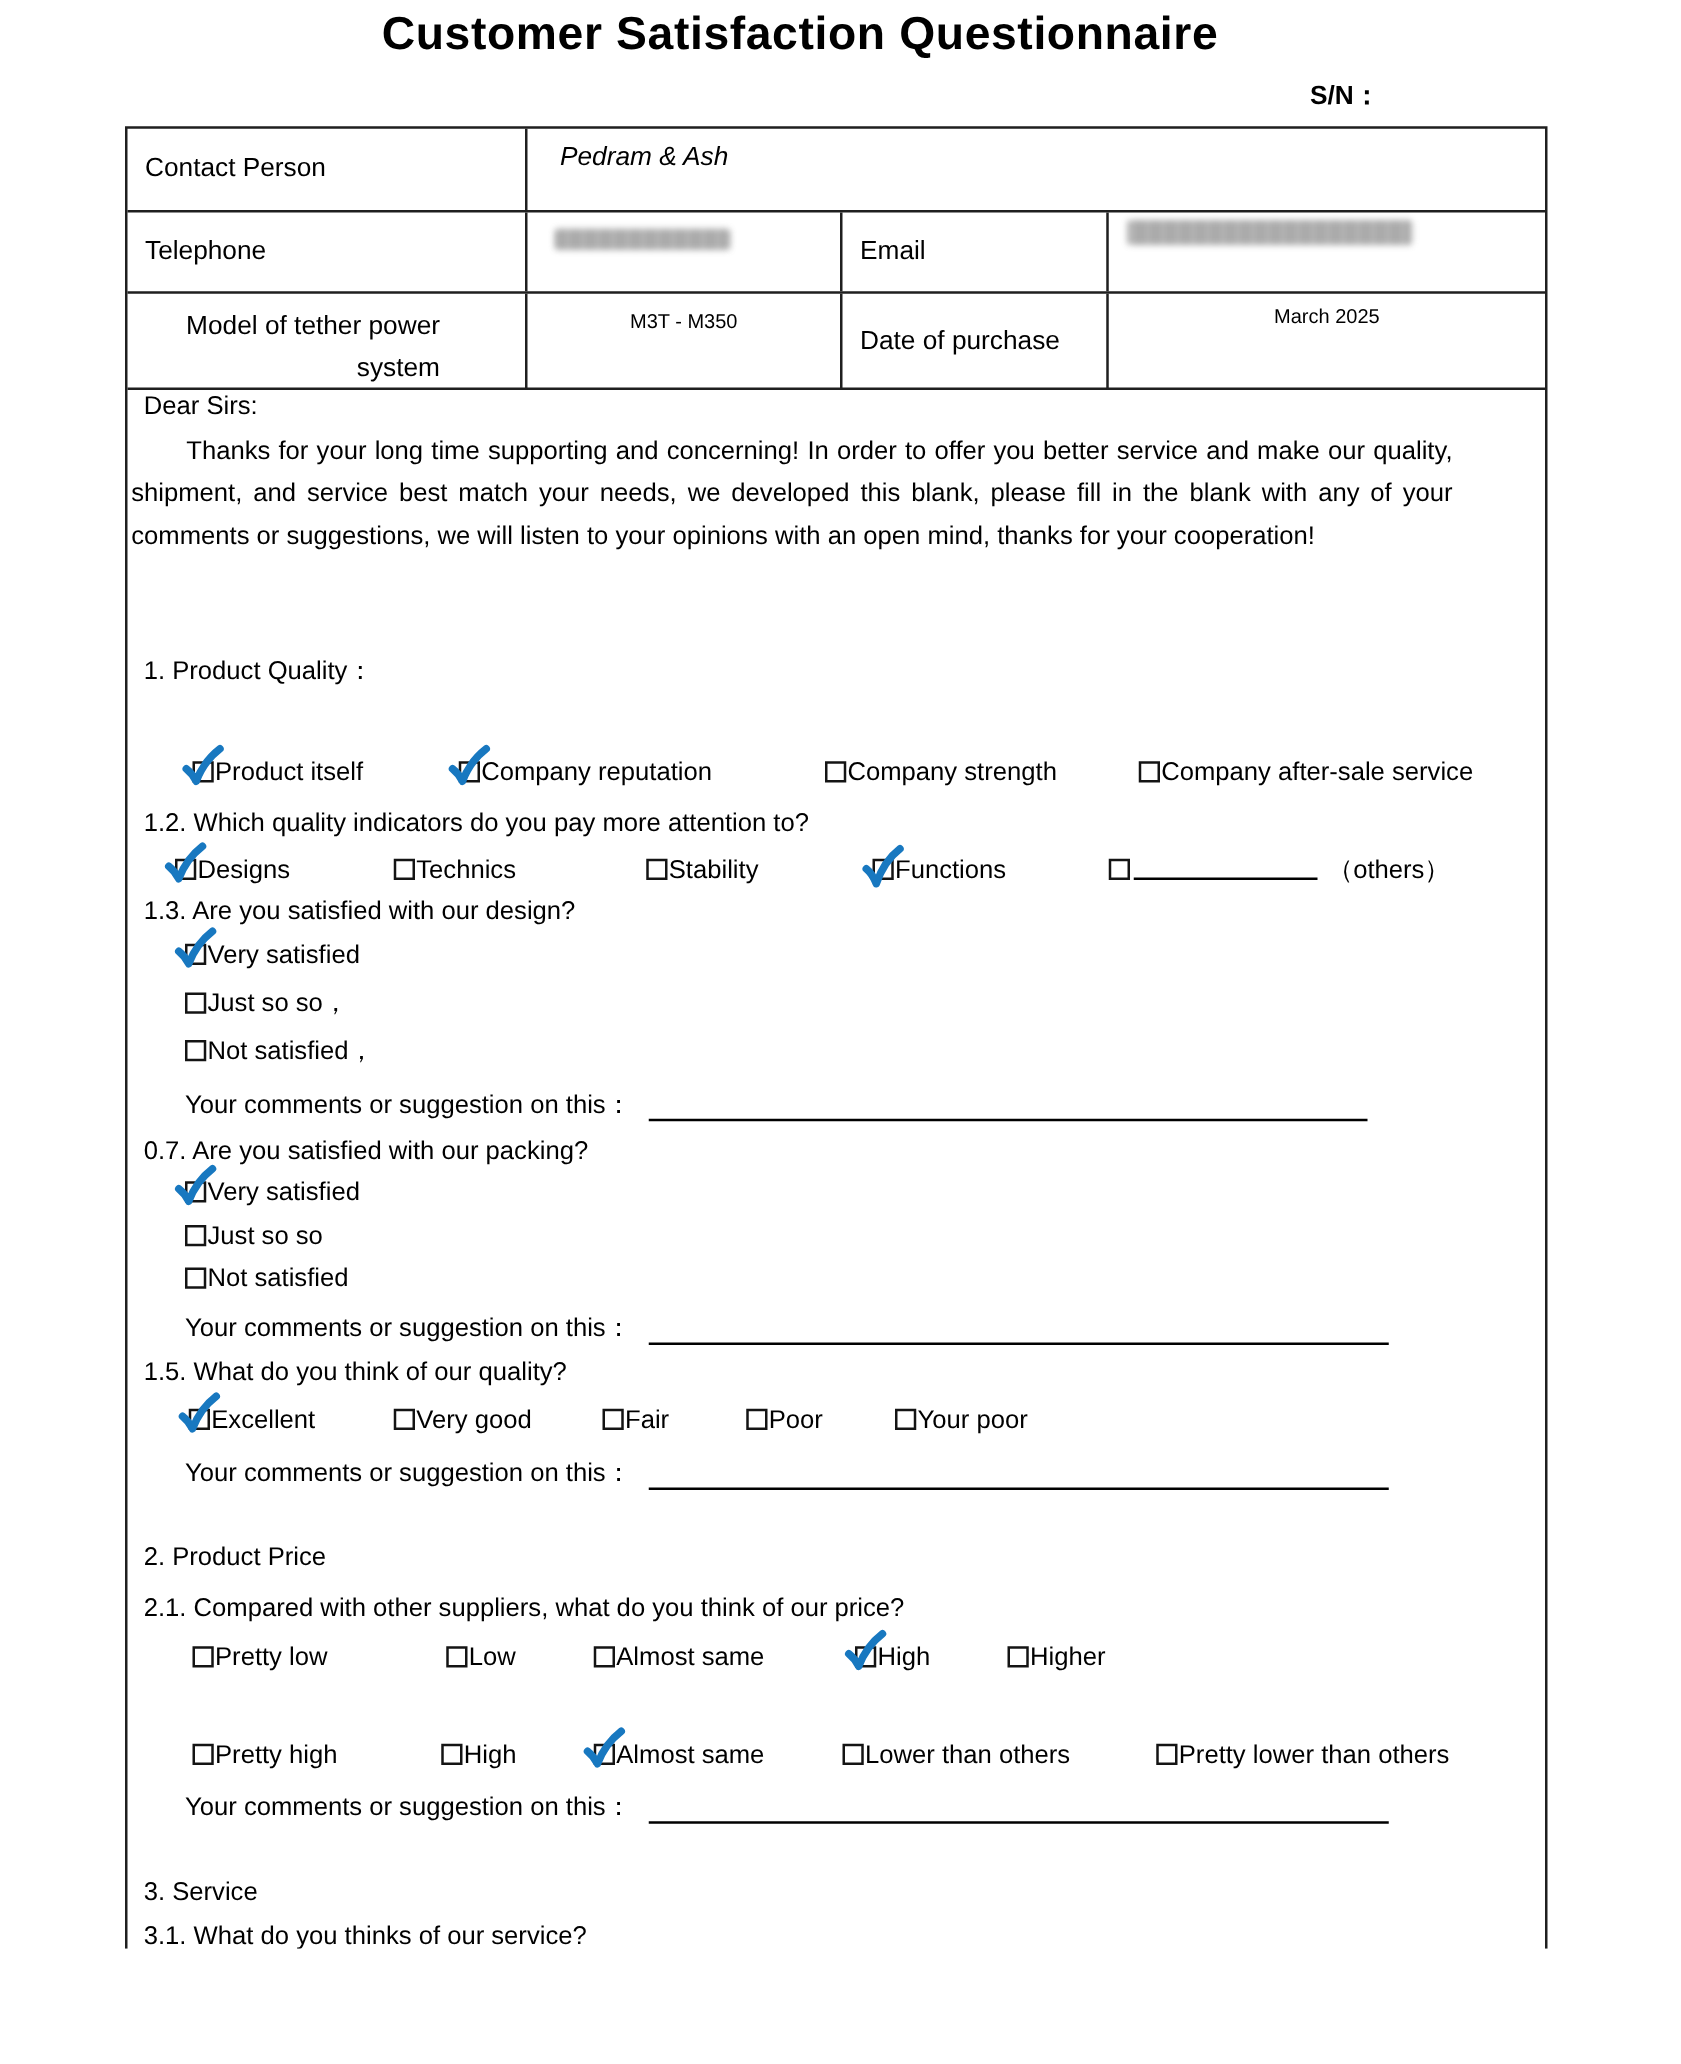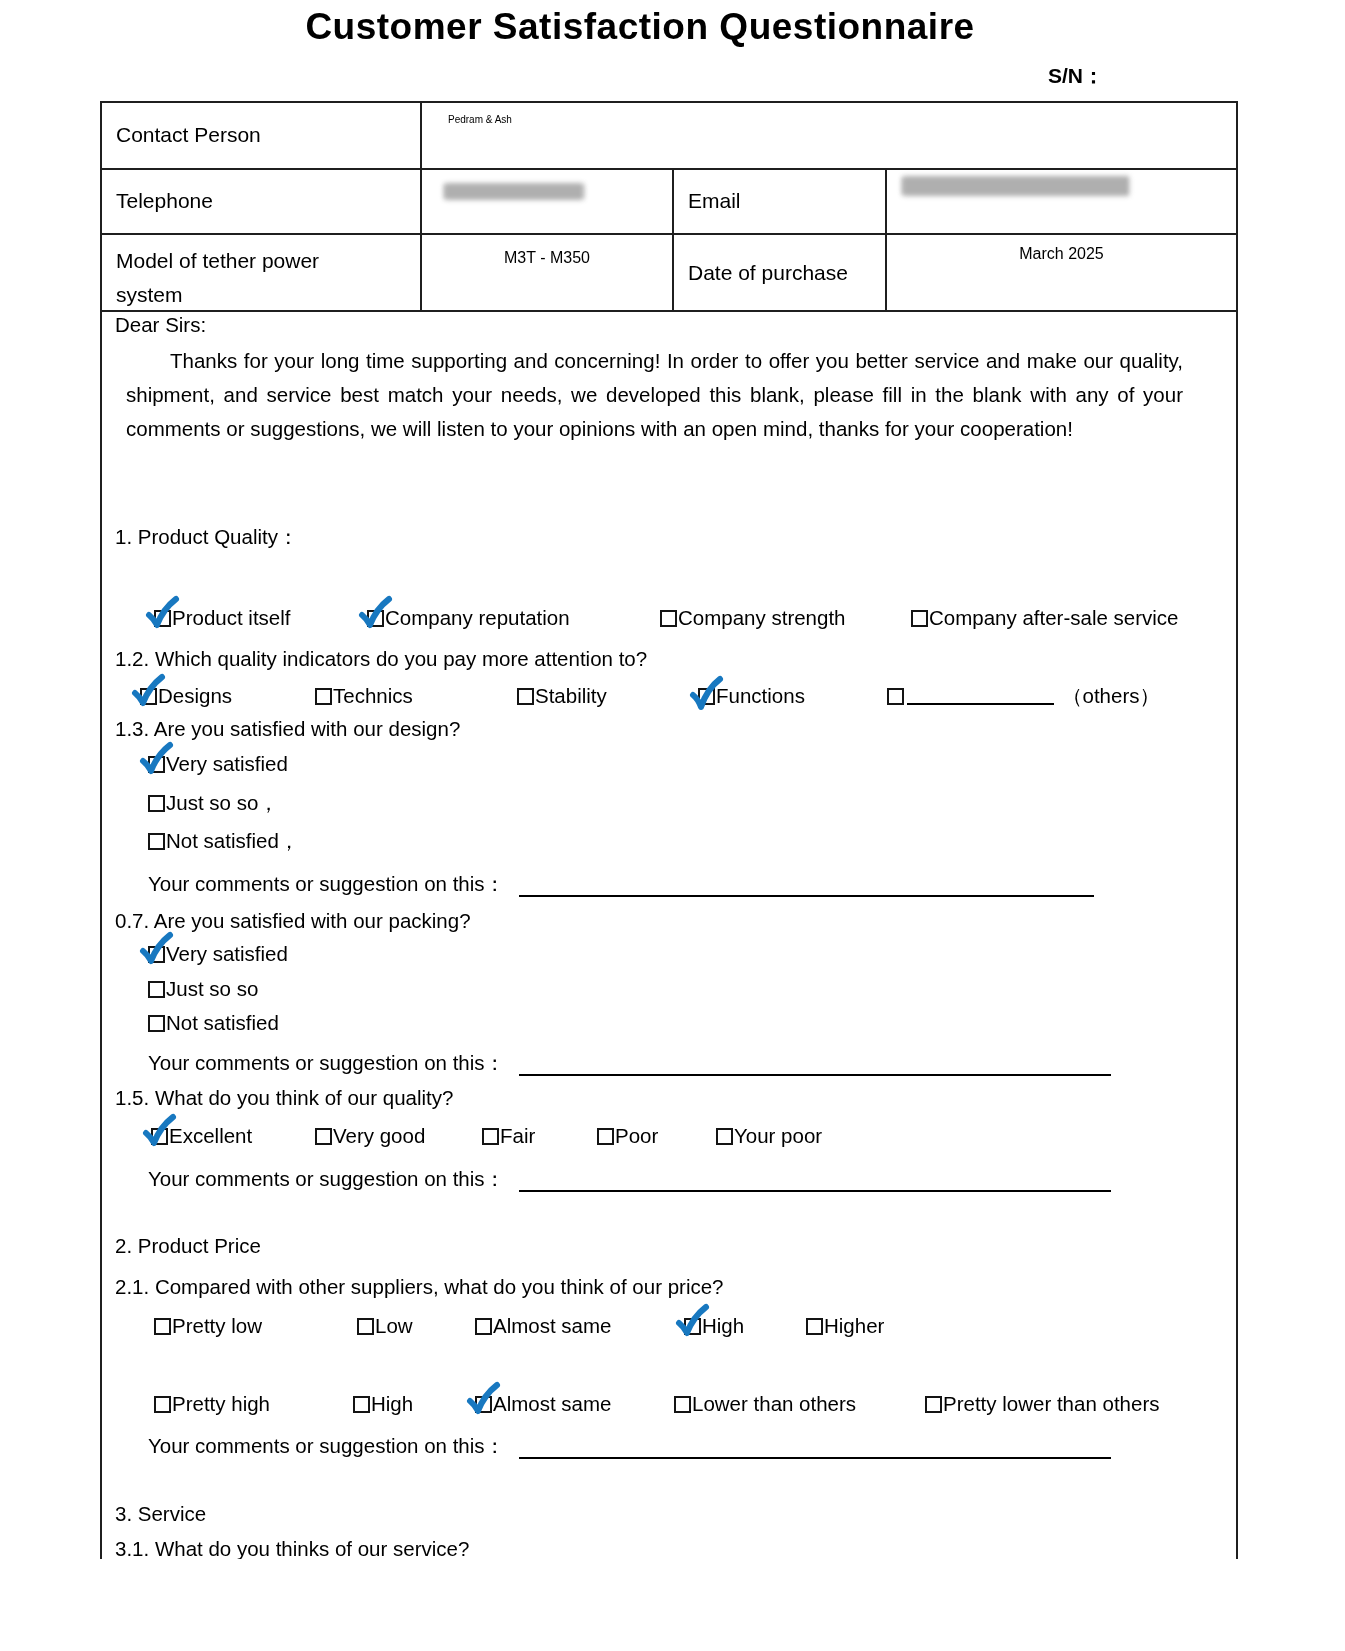--- a/index.html
+++ b/index.html
@@ -12,31 +12,31 @@
 
   .itable{position:absolute;left:100px;top:101px;width:1138px;box-sizing:border-box;
           border:2px solid #1f1f1f;box-shadow:0 2px 0 rgba(130,130,130,.55);}
   .trow{display:grid;box-sizing:border-box;border-bottom:2px solid #1f1f1f;}
   .r1,.r2{grid-template-columns:318px 1fr;}
   .r3,.r4{grid-template-columns:318px 252px 213px 1fr;}
   .r1{height:64px}.r2{height:67px}.r3{height:65px}.r4{height:77px}
   .cell{box-sizing:border-box;position:relative;}
   .cell + .cell{border-left:2px solid #1f1f1f;}
   .lbl{font-size:21px;display:flex;align-items:center;padding-left:14px;line-height:1.25;}
-  .lbl.topal{align-items:flex-start;padding-top:9px;line-height:34px;}
-  .val-contact{font-size:10px;padding:11px 0 0 26px;}
+  .lbl.topal{align-items:flex-start;padding-top:9px;line-height:34px;text-align:right;}
+  .val-contact{font-size:21px;padding:11px 0 0 26px;font-style:italic;}
   .val-center{font-size:16px;text-align:center;padding-top:14px;}
   .val-center.low{padding-top:10px;}
 
   .redact{position:absolute;background:repeating-linear-gradient(90deg,#6e6e6e 0 3px,#bcbcbc 3px 6px);
           filter:blur(2.6px);opacity:.75;border-radius:3px;}
 
   .bodycell{position:relative;height:1250px;box-sizing:border-box;font-size:20.5px;}
   .line{position:absolute;left:13px;height:26px;line-height:26px;white-space:nowrap;}
-  .para{position:absolute;left:24px;top:32px;width:1057px;line-height:34px;
+  .para{position:absolute;left:3px;top:32px;width:1057px;line-height:34px;
         text-align:justify;text-indent:44px;}
   .opt{position:absolute;height:30px;line-height:30px;white-space:nowrap;}
   .cb{display:inline-block;width:17px;height:17px;border:2px solid #141414;
       box-sizing:border-box;vertical-align:-2px;margin-right:1px;background:#fff;}
   .check{position:absolute;left:-9px;top:-8px;width:36px;height:38px;pointer-events:none;}
   .blankline{display:inline-block;width:147px;height:16px;border-bottom:2px solid #000;
              vertical-align:-2px;margin-left:2px;}
   .comment{position:absolute;left:46px;height:26px;line-height:26px;display:flex;
            align-items:flex-end;white-space:nowrap;}
   .cline{width:592px;border-bottom:2px solid #000;height:23px;margin-left:14px;}

